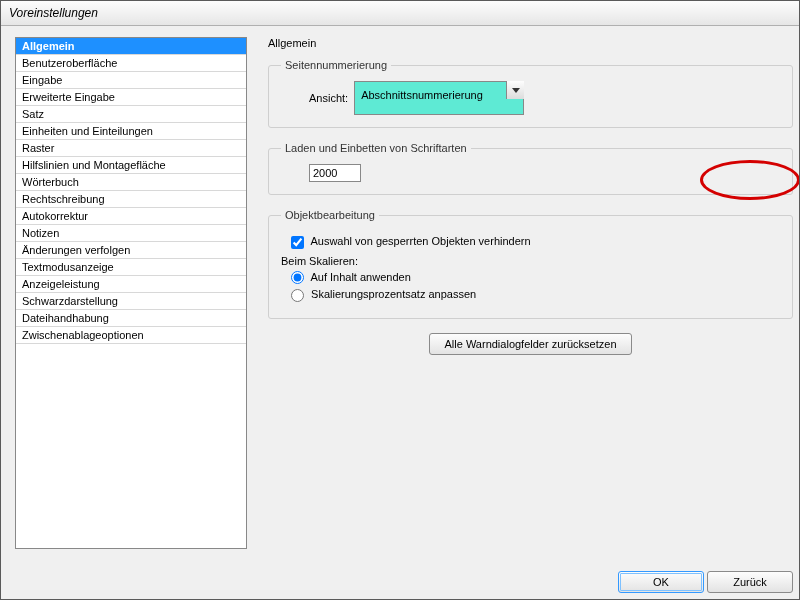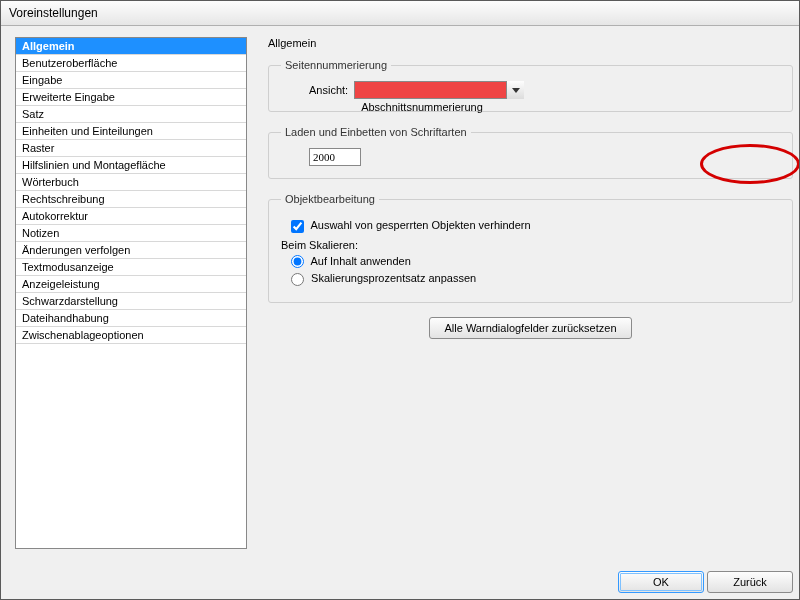--- a/index.html
+++ b/index.html
@@ -1,32 +1,32 @@
 <!DOCTYPE html>
 <html><head>
 <meta charset="utf-8">
 <style>
   html,body{margin:0;padding:0;font-family:"Segoe UI",Tahoma,Arial,sans-serif;font-size:11px;color:#000;background:#f0f0f0;}
   .window{width:800px;height:600px;position:relative;background:#f0f0f0;border:1px solid #5a5a5a;box-sizing:border-box;overflow:hidden;}
-  .titlebar{height:24px;line-height:24px;padding:0 8px;background:linear-gradient(#fdfdfd,#e6e6e6);border-bottom:1px solid #b0b0b0;font-size:12px;}
+  .titlebar{height:24px;line-height:24px;padding:0 8px;background:linear-gradient(#fdfdfd,#e6e6e6);border-bottom:1px solid #b0b0b0;font-size:12px;font-style:italic;}
   .body{position:absolute;top:36px;left:14px;right:0;bottom:40px;}
   .sidebar{position:absolute;top:0;left:0;width:232px;height:512px;border:1px solid #888;background:#fff;box-sizing:border-box;overflow:hidden;}
   .side-item{height:16px;line-height:16px;padding:0 6px;border-bottom:1px solid #d8d8d8;cursor:default;white-space:nowrap;overflow:hidden;text-overflow:ellipsis;}
   .side-item.sel{background:#1e90ff;color:#fff;font-weight:bold;}
   .main{position:absolute;top:0;left:253px;right:6px;}
   .page-title{margin:0 0 10px 0;}
   fieldset{border:1px solid #cfcfcf;border-radius:3px;margin:0 0 14px 0;padding:10px 12px 12px 12px;}
   legend{padding:0 4px;color:#333;}
   .row{display:flex;align-items:center;gap:6px;}
   .indent{margin-left:28px;}
   .select-wrap{position:relative;display:inline-block;}
-  .select-box{width:170px;height:18px;line-height:18px;padding:16px 20px 0 6px;border:1px solid #888;background:#ef4444;box-sizing:border-box;}
+  .select-box{width:170px;height:34px;line-height:18px;padding:4px 20px 0 6px;border:1px solid #888;background:#5eead4;box-sizing:border-box;}
   .select-arrow{position:absolute;right:0;top:0;width:17px;height:18px;border-left:1px solid #888;background:linear-gradient(#fdfdfd,#dcdcdc);display:flex;align-items:center;justify-content:center;}
   .tri{width:0;height:0;border-left:4px solid transparent;border-right:4px solid transparent;border-top:5px solid #333;}
-  .num-input{width:44px;height:16px;border:1px solid #888;padding:0 3px;font-size:11px;text-align:left;background:#fff;font-family:Liberation Serif, serif;}
+  .num-input{width:44px;height:16px;border:1px solid #888;padding:0 3px;font-size:11px;text-align:left;background:#fff;}
   .highlight-oval{position:absolute;width:94px;height:34px;border:3px solid #d40000;border-radius:50%;pointer-events:none;}
   input[type=checkbox],input[type=radio]{margin:0 4px 0 0;vertical-align:middle;}
   .opt{margin:4px 0 4px 10px;}
   .btn{height:22px;line-height:20px;padding:0 14px;border:1px solid #8a8a8a;background:linear-gradient(#fdfdfd,#e3e3e3);border-radius:3px;font-size:11px;cursor:default;box-sizing:border-box;}
   .btn.primary{border:1px solid #3399ff;outline:1px solid #7ec1ff;outline-offset:-3px;}
   .reset-row{text-align:center;margin-top:6px;}
   .footer{position:absolute;bottom:6px;right:6px;display:flex;gap:3px;}
   .subhead{margin:6px 0 4px 0;}
 </style>
 </head>

